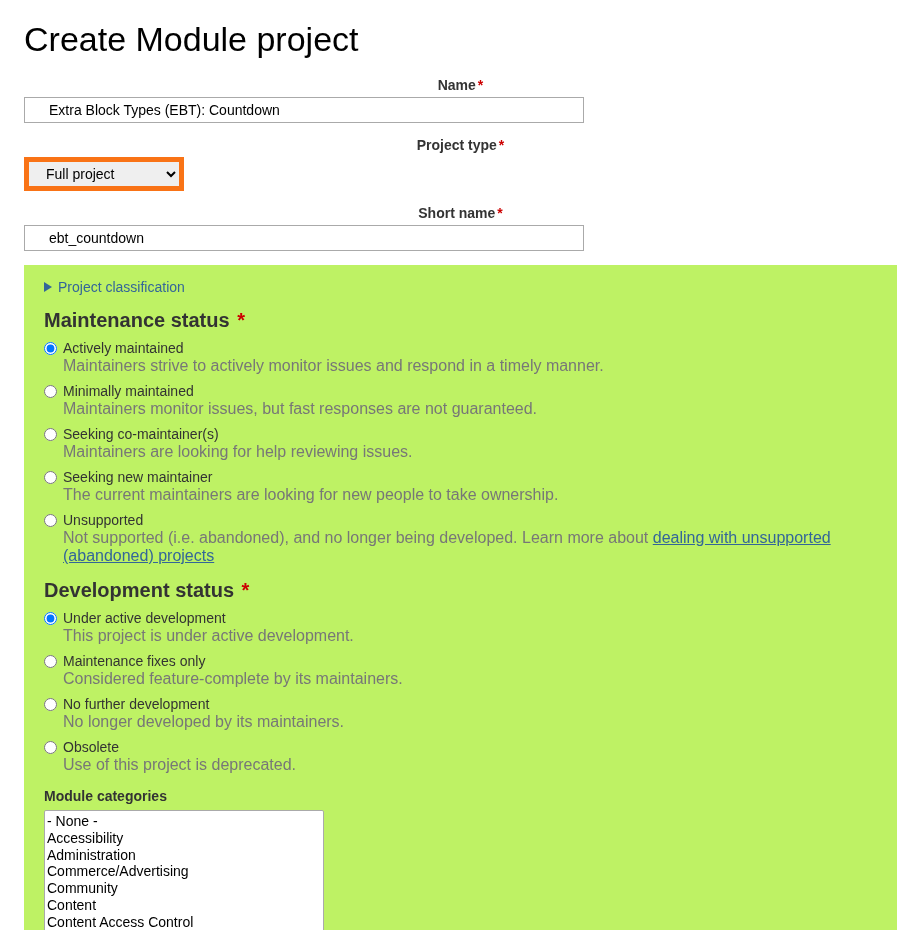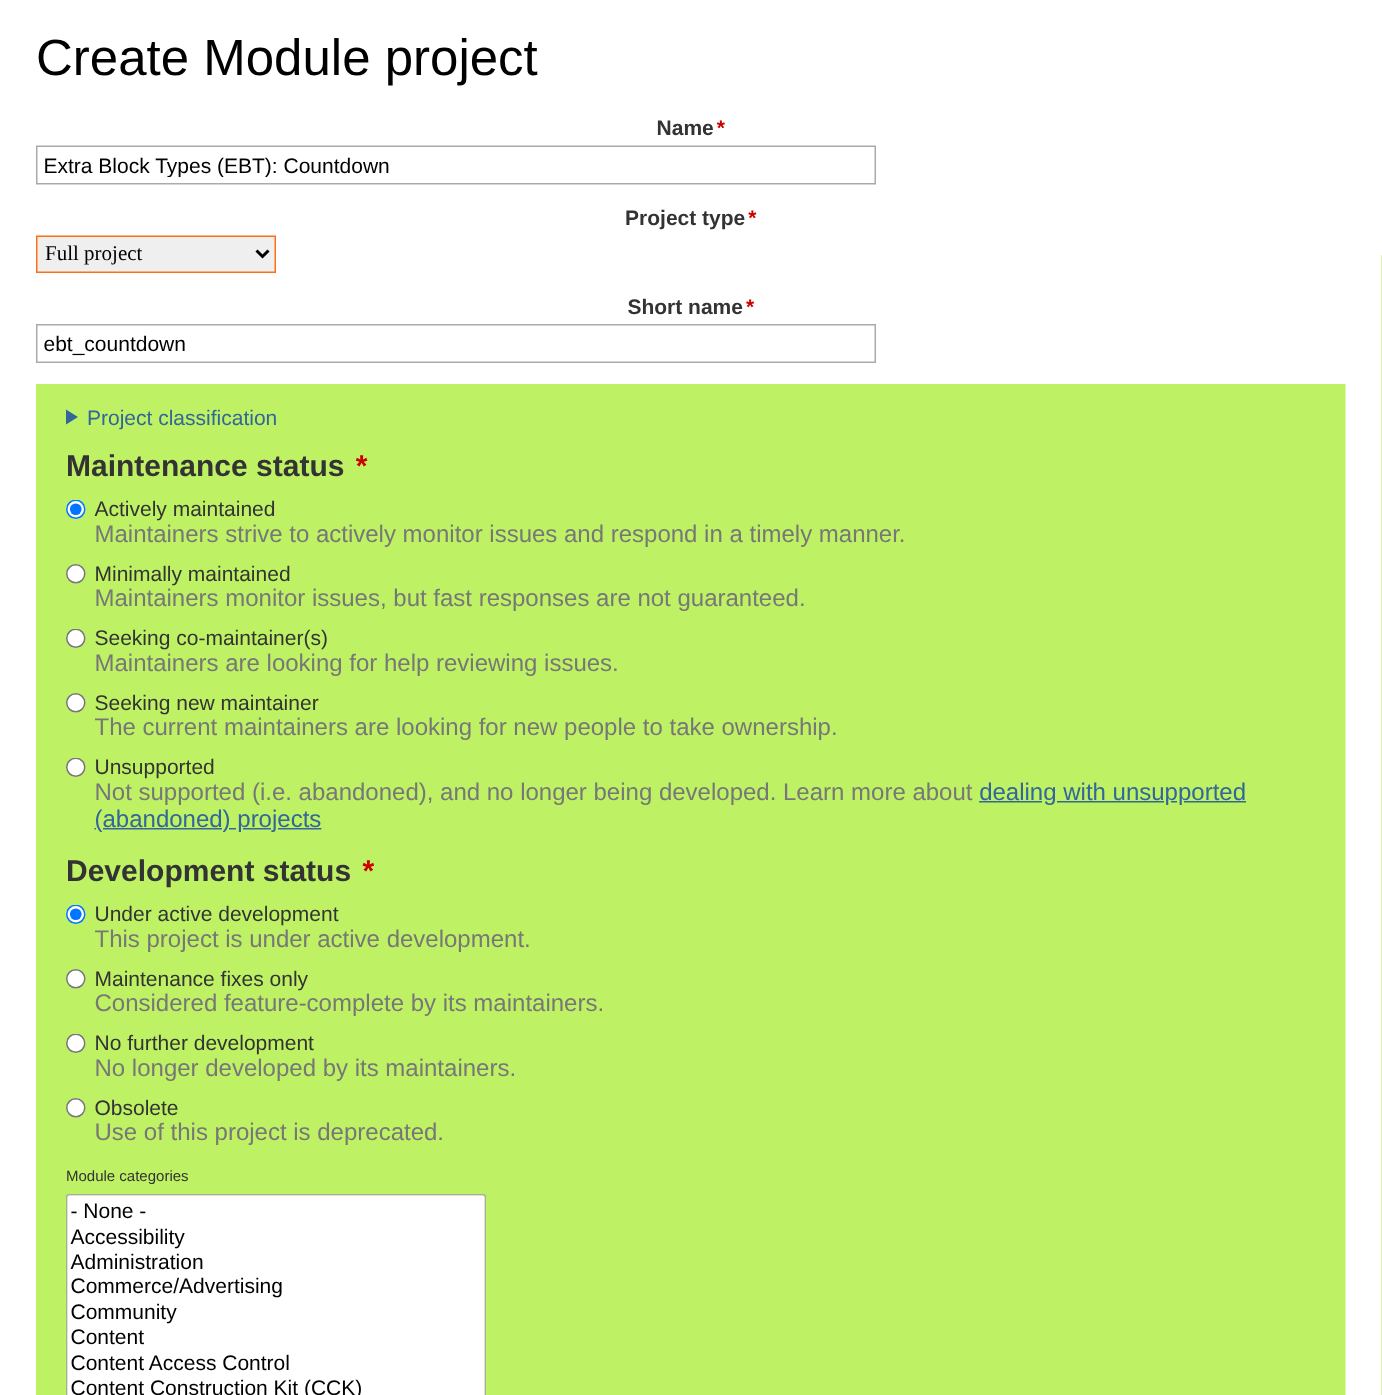--- a/index.html
+++ b/index.html
@@ -24,30 +24,29 @@
       font-weight: bold;
       margin-bottom: 4px;
       text-align: center;
     }
     .required {
       color: #c00;
       margin-left: 2px;
     }
     input[type="text"] {
       width: 560px;
-      padding: 4px 4px;
+      padding: 4px 24px;
       border: 1px solid #aaa;
       font-size: 14px;
     }
     select.project-type {
-      padding: 3px 1px;
-      font-size: 14px;
-      border: 1px solid #f97316;
+      padding: 3px 13px;
+      font-size: 14px;
+      border: 5px solid #f97316;
       width: 160px;
-      font-family: Liberation Serif, serif;
     }
     .classification-section {
       background: #bef264;
       padding: 14px 20px 16px 20px;
       margin-top: 10px;
     }
     .classification-header {
       display: flex;
       align-items: center;
       margin-bottom: 14px;
@@ -95,23 +94,23 @@
     }
     .radio-item .radio-desc {
       font-size: 16px;
       color: #777;
       margin-top: 1px;
     }
     .radio-desc a {
       color: #369;
     }
     .module-categories-label {
-      font-weight: normal;
+      font-weight: bold;
       margin-bottom: 6px;
-      font-size: 10px;
+      font-size: 14px;
     }
     .listbox-container {
       position: relative;
       width: 280px;
       height: 170px;
     }
     select.module-categories {
       width: 100%;
       height: 100%;
       font-size: 14px;

